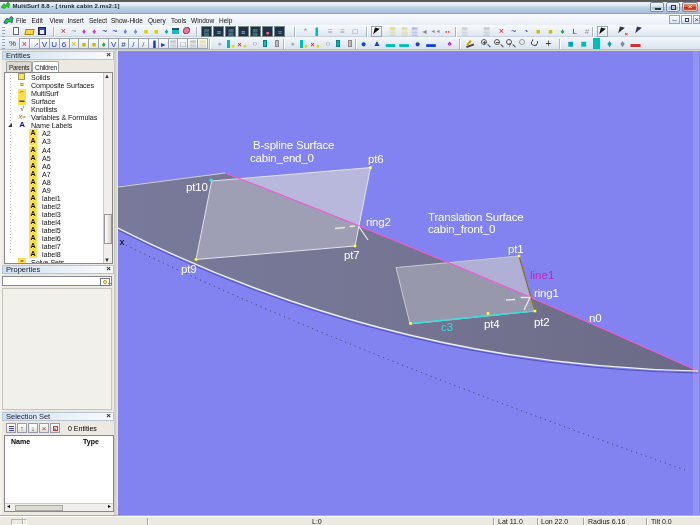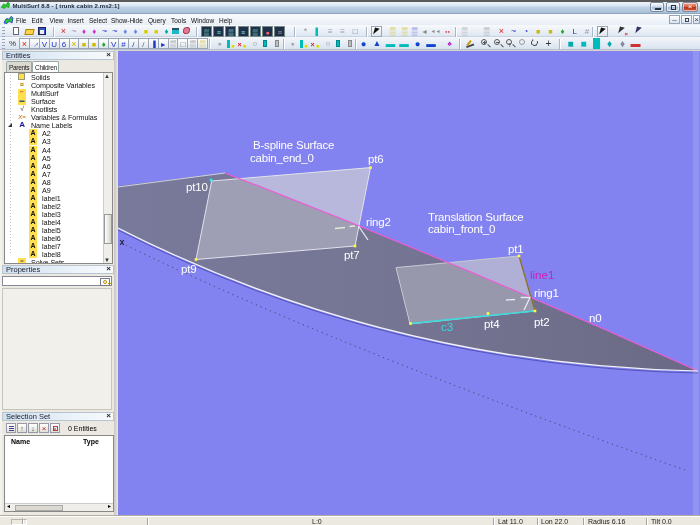--- a/index.html
+++ b/index.html
@@ -427,21 +427,21 @@
       </div>
   <div id="tree">
         <div style="position:absolute;left:0;top:0;width:98px;height:100%;overflow:hidden">
           <div style="position:absolute;left:5px;top:2px;width:1px;height:180px;background:repeating-linear-gradient(#c0c0c0 0 1px,transparent 1px 3px)"></div>
           <div class="trow" style="top:0.0px">
             <i class="ti" style="left:13px;background:#ffdf4d;border:1px solid #997;width:7px;height:7px"></i>
             <span class="ttx" style="left:26px">Solids</span>
           </div>
           <div class="trow" style="top:8.1px">
             <i class="ti" style="left:13px;color:#b89000;font-weight:bold;font-size:7px">¤</i>
-            <span class="ttx" style="left:26px">Composite Variables</span>
+            <span class="ttx" style="left:26px">Composite Surfaces</span>
           </div>
           <div class="trow" style="top:16.1px">
             <i class="ti" style="left:13px;background:#ffdf4d;color:#c22;font-size:6px;line-height:5px">⌐</i>
             <span class="ttx" style="left:26px">MultiSurf</span>
           </div>
           <div class="trow" style="top:24.2px">
             <i class="ti" style="left:13px;background:#ffdf4d;color:#357;font-size:5px;line-height:7px">▬</i>
             <span class="ttx" style="left:26px">Surface</span>
           </div>
           <div class="trow" style="top:32.2px">

